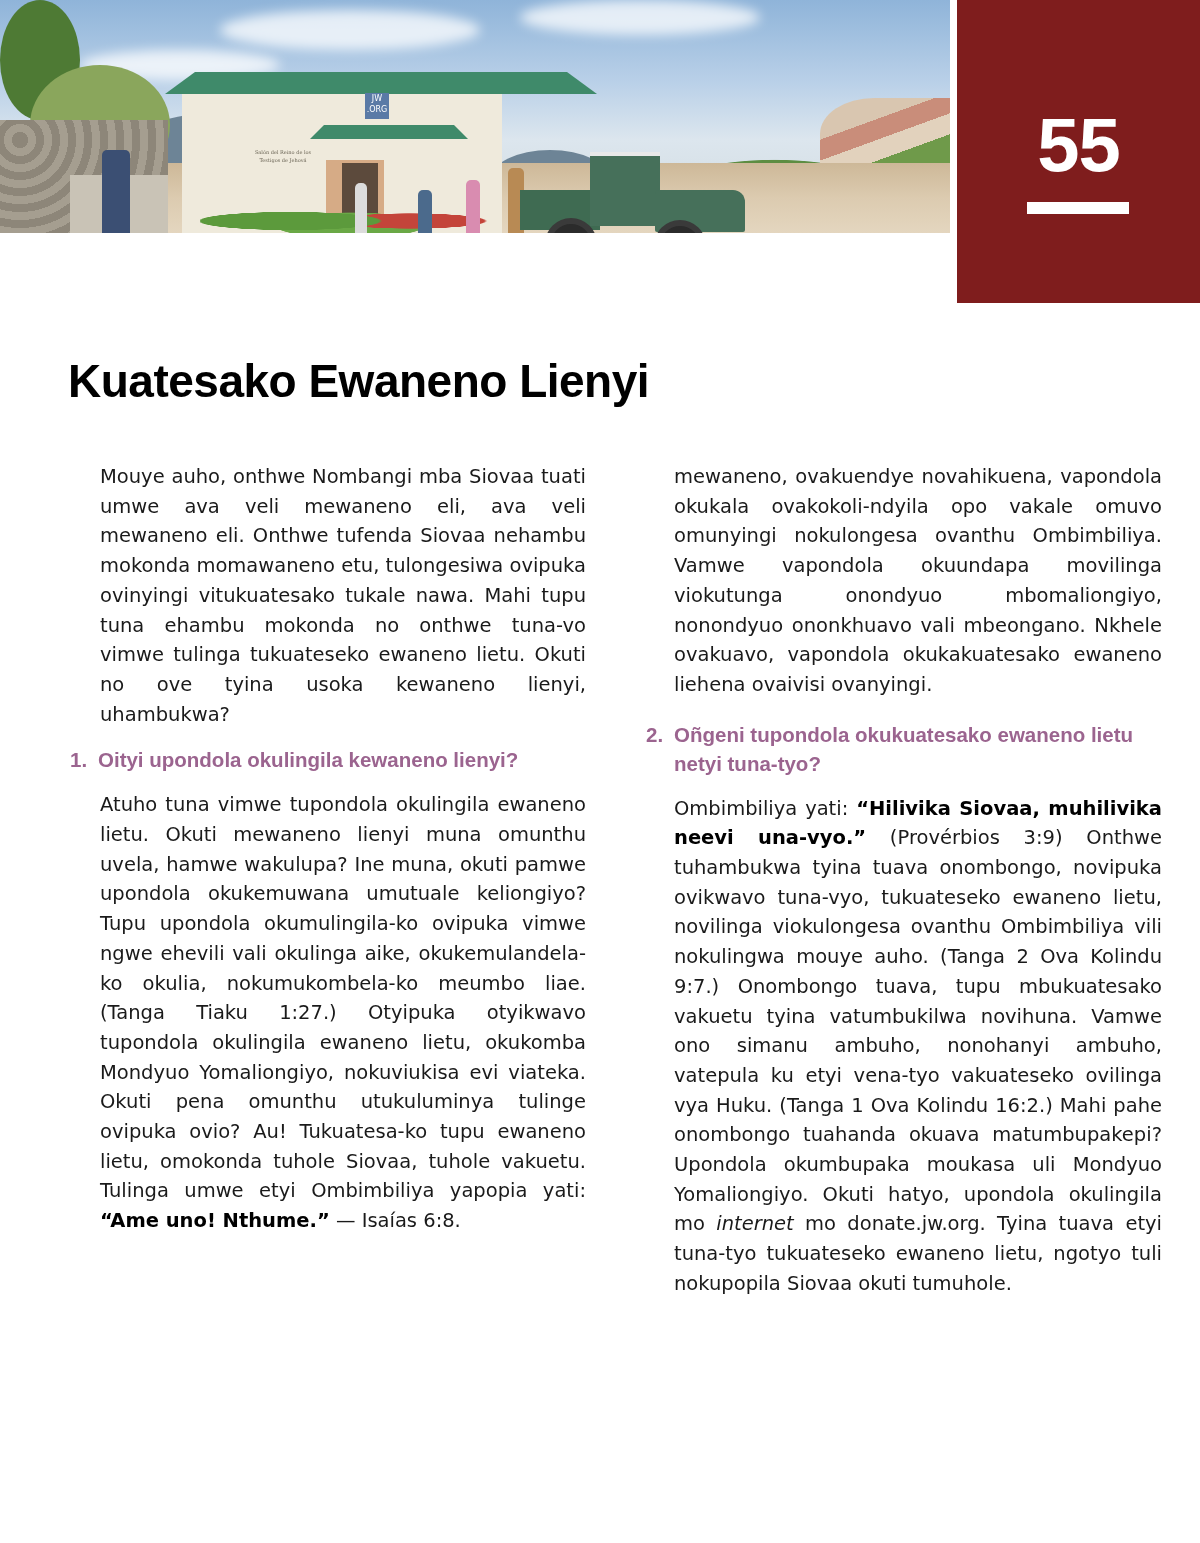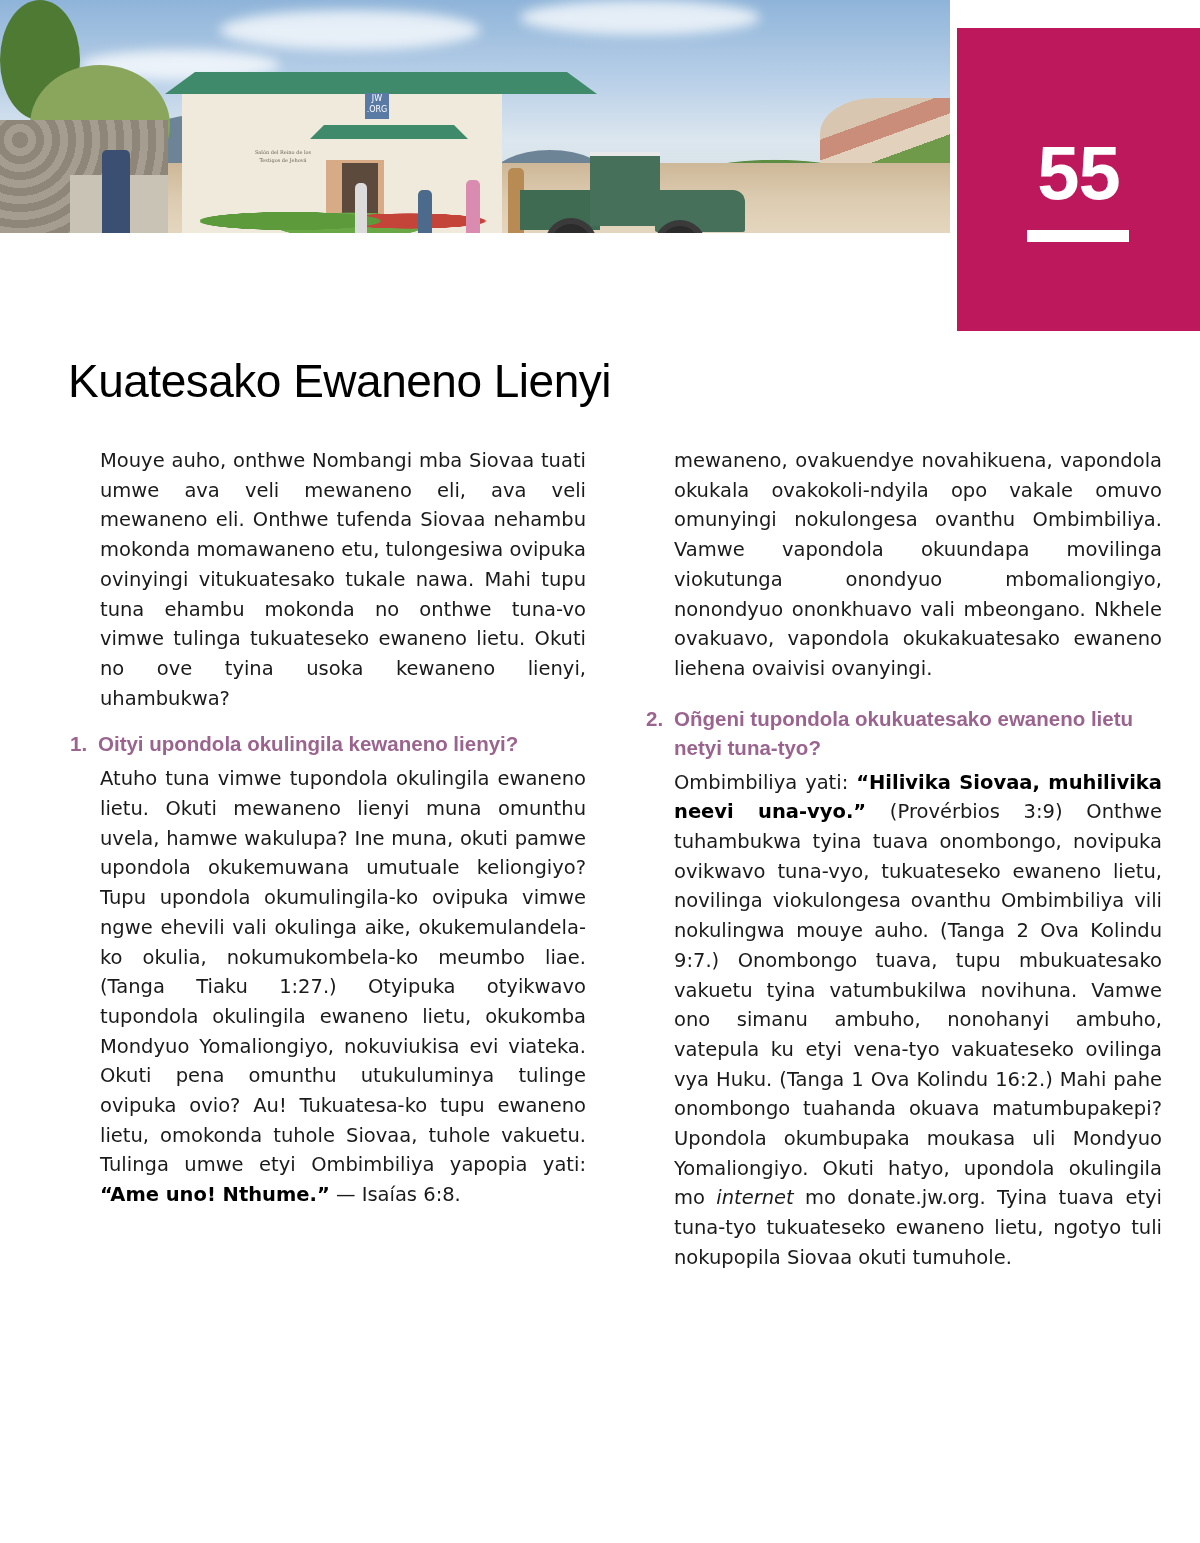--- a/index.html
+++ b/index.html
@@ -39,35 +39,35 @@
   .wheel { position: absolute; width: 40px; height: 40px; border-radius: 50%; background: #2b2b2b; border: 6px solid #3a3a3a; }
   .hill-houses { position: absolute; left: 820px; top: 98px; width: 135px; height: 90px;
                  background: linear-gradient(160deg, #d9c6b0 0 30%, #c98d7a 30% 45%, #e2d2bd 45% 60%, #6f9a4a 60% 100%);
                  border-radius: 40% 0 0 0; }
   .greenery { position: absolute; left: 560px; top: 150px; width: 390px; height: 100px;
               background: radial-gradient(ellipse at 20% 60%, #4f7f3a 0 30%, transparent 31%),
                           radial-gradient(ellipse at 55% 40%, #5d8d42 0 35%, transparent 36%),
                           radial-gradient(ellipse at 85% 55%, #4a7a36 0 35%, transparent 36%); }
 
   
-  .chapter-tab { position: absolute; left: 957px; top: 0; width: 243px; height: 303px; background: #be185d; margin-top: 28px; }
+  .chapter-tab { position: absolute; left: 957px; top: 0; width: 243px; height: 303px; background: #7f1d1d; }
   .chapter-num { position: absolute; left: 0; right: 0; top: 103px; text-align: center; color: #ffffff;
                  font-family: "Liberation Sans", sans-serif; font-weight: bold; font-size: 76px; line-height: 84px; letter-spacing: -1px; }
   .chapter-bar { position: absolute; left: 70px; top: 202px; width: 102px; height: 12px; background: #ffffff; }
 
   
   .page-title { position: absolute; left: 68px; top: 350px; margin: 0;
-                font-family: "Liberation Sans", sans-serif; font-weight: normal; font-size: 46px; line-height: 62px;
+                font-family: "Liberation Sans", sans-serif; font-weight: bold; font-size: 46px; line-height: 62px;
                 color: #000; letter-spacing: -0.5px; }
 
   .col { position: absolute; top: 446px; width: 516px; }
   .col-left { left: 70px; }
   .col-right { left: 646px; }
 
-  p.body { margin: 0 0 10px 30px; font-size: 19.5px; line-height: 29.7px; text-align: justify;
+  p.body { margin: 16px 0 10px 30px; font-size: 19.5px; line-height: 29.7px; text-align: justify;
            hyphens: manual; color: #1a1a1a; }
   p.body.cont { margin-left: 28px; }
   h2.q { margin: 16px 0 6px 0; font-family: "Liberation Sans", sans-serif; font-weight: bold;
          font-size: 20.5px; line-height: 29px; color: #9b648f; display: flex; }
   h2.q .num { width: 28px; flex: none; }
   h2.q .txt { flex: 1; }
   b.quote { font-weight: bold; color: #000; }
   i.ital { font-style: italic; }
 </style>
 </head>

